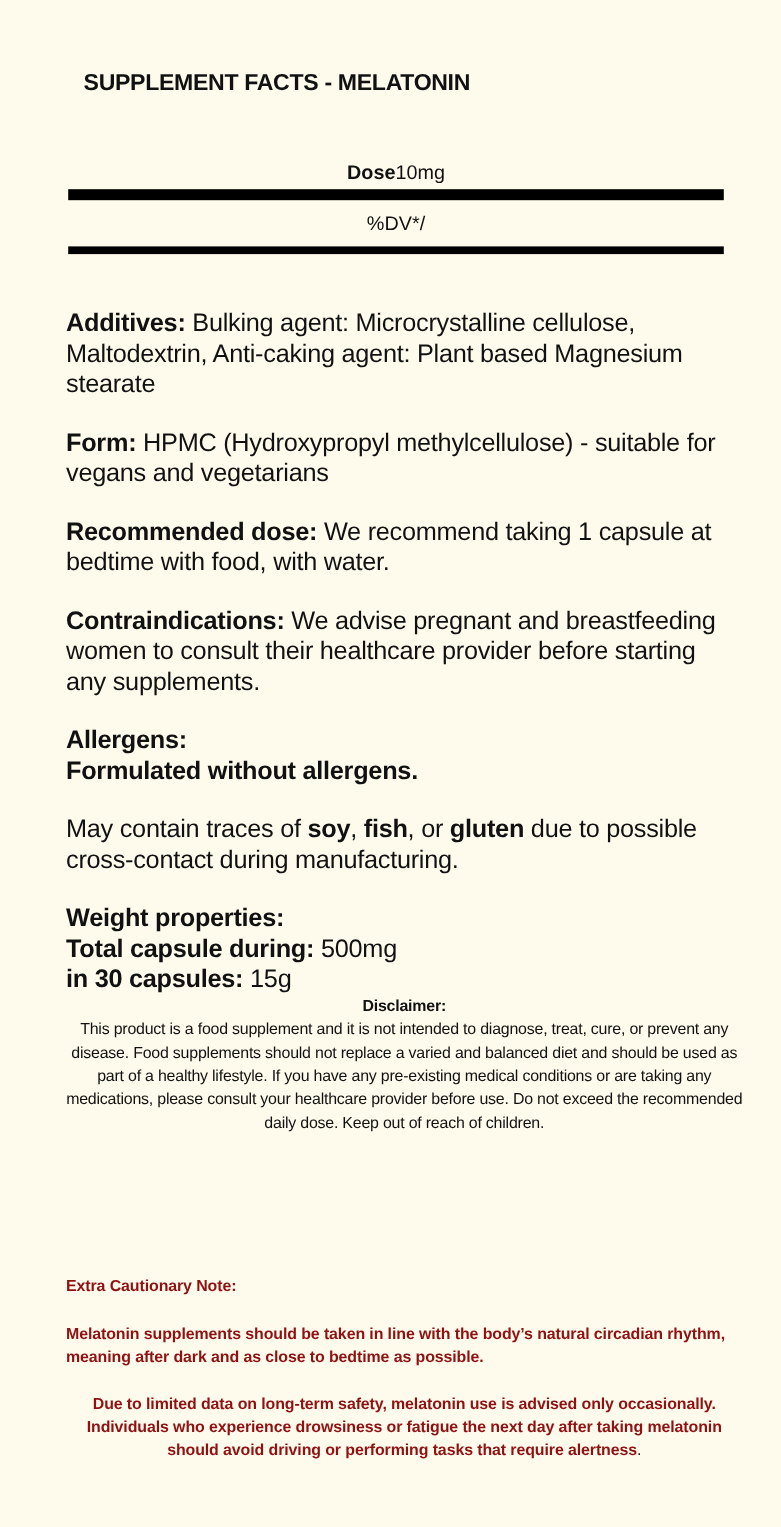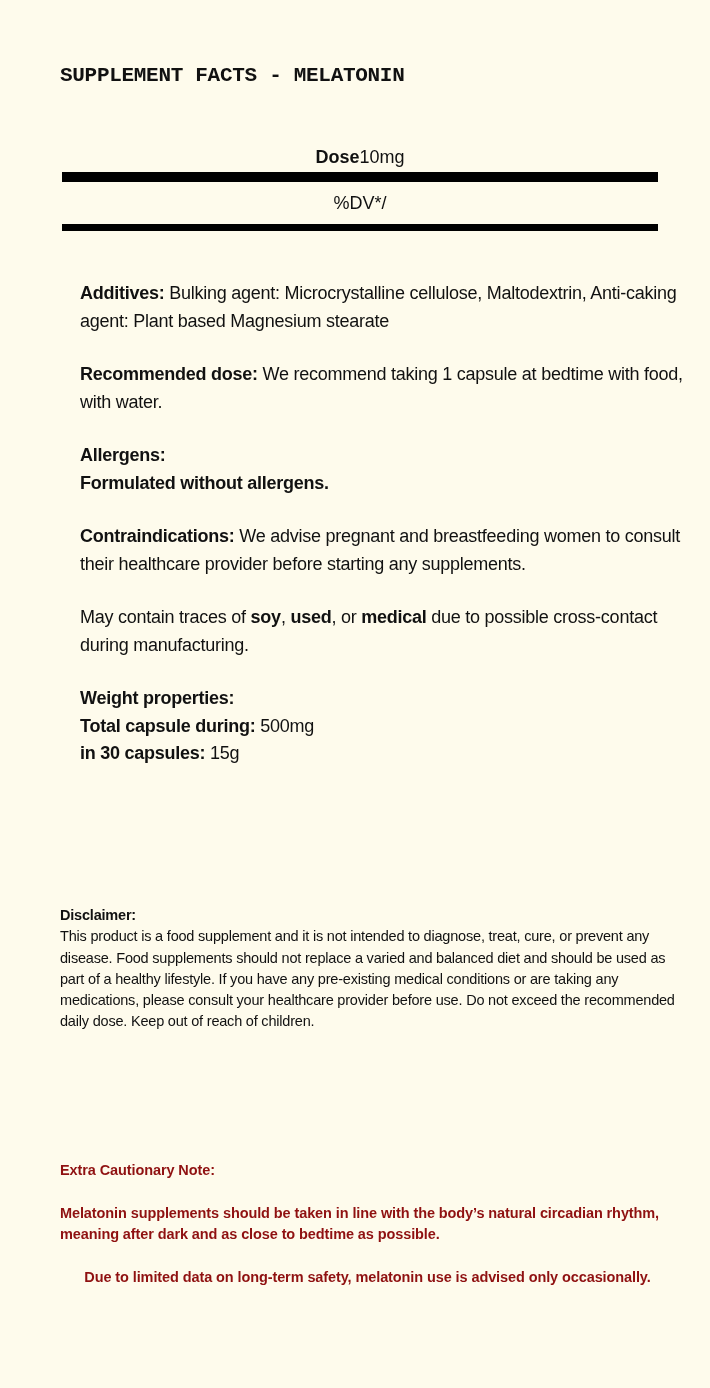--- a/index.html
+++ b/index.html
@@ -13,27 +13,26 @@
       color: #111111;
       font-family: "Liberation Sans", sans-serif;
       overflow: hidden;
     }
     .page {
       position: relative;
       padding: 0 52px 0 60px;
     }
     .title {
       position: absolute;
-      left: 60px;
+      left: 76px;
       top: 64px;
       font-size: 21px;
       font-weight: bold;
       letter-spacing: -0.3px;
       margin: 0;
-      font-family: Liberation Mono, monospace;
     }
     .facts {
       position: absolute;
       left: 60px;
       top: 140px;
       width: 600px;
     }
     .fact-row {
       display: flex;
       justify-content: center;
@@ -51,38 +50,37 @@
       height: 7px;
       background: #000;
       margin: 10px 2px 0 2px;
     }
     .fact-row.second { margin-top: 4px; }
     .body-section {
       position: absolute;
       left: 60px;
       top: 280px;
       width: 610px;
-      font-size: 18px;
+      font-size: 23px;
       line-height: 27.5px;
       letter-spacing: -0.25px;
-      margin-left: 20px;
     }
     .para { margin: 0 0 26px 0; }
     .para b { font-weight: bold; }
     .disclaimer {
       position: absolute;
       left: 60px;
       top: 905px;
       width: 615px;
       font-size: 14.5px;
       line-height: 21.3px;
       letter-spacing: -0.2px;
     }
     .disclaimer .d-title { font-weight: bold; }
-    .disclaimer p { margin: 0 0 21px 0; }
+    .disclaimer p { margin: 0 0 21px 0; text-align: center; }
     .caution {
       position: absolute;
       left: 60px;
       top: 1160px;
       width: 615px;
       font-size: 14.5px;
       line-height: 21.3px;
       font-weight: bold;
       color: #8f1111;
       letter-spacing: -0.1px;
@@ -110,36 +108,40 @@
     </div>
     <div class="rule-med"></div>
   </div>
 
   <div class="body-section">
     <p class="para">
       <b>Additives:</b>
       <span>Bulking agent: Microcrystalline cellulose, Maltodextrin, Anti-caking agent: Plant based Magnesium stearate</span>
     </p>
     <p class="para">
+      <b>Form:</b>
+      <span>HPMC (Hydroxypropyl methylcellulose) - suitable for vegans and vegetarians</span>
+    </p>
+    <p class="para">
       <b>Recommended dose:</b>
       <span>We recommend taking 1 capsule at bedtime with food, with water.</span>
+    </p>
+    <p class="para">
+      <b>Contraindications:</b>
+      <span>We advise pregnant and breastfeeding women to consult their healthcare provider before starting any supplements.</span>
     </p>
     <p class="para">
       <b>Allergens:</b><br>
       <b>Formulated without allergens.</b>
     </p>
     <p class="para">
-      <b>Contraindications:</b>
-      <span>We advise pregnant and breastfeeding women to consult their healthcare provider before starting any supplements.</span>
-    </p>
-    <p class="para">
       <span>May contain traces of</span>
       <b>soy</b><span>,</span>
-      <b>used</b><span>, or</span>
-      <b>medical</b>
+      <b>fish</b><span>, or</span>
+      <b>gluten</b>
       <span>due to possible cross-contact during manufacturing.</span>
     </p>
     <p class="para">
       <b>Weight properties:</b><br>
       <b>Total capsule during:</b>
       <span>500mg</span><br>
       <b>in 30 capsules:</b>
       <span>15g</span>
     </p>
   </div>
@@ -148,15 +150,16 @@
     <p>
       <span class="d-title">Disclaimer:</span><br>
       <span>This product is a food supplement and it is not intended to diagnose, treat, cure, or prevent any disease. Food supplements should not replace a varied and balanced diet and should be used as part of a healthy lifestyle. If you have any pre-existing medical conditions or are taking any medications, please consult your healthcare provider before use. Do not exceed the recommended daily dose. Keep out of reach of children.</span>
     </p>
   </div>
 
   <div class="caution">
     <p>Extra Cautionary Note:</p>
     <p>Melatonin supplements should be taken in line with the body’s natural circadian rhythm, meaning after dark and as close to bedtime as possible.</p>
     <p class="tight">Due to limited data on long-term safety, melatonin use is advised only occasionally.</p>
+    <p class="tight"><span>Individuals who experience drowsiness or fatigue the next day after taking melatonin should avoid driving or performing tasks that require alertness</span><span class="black-dot">.</span></p>
   </div>
 
 </div>
 
 </body></html>

